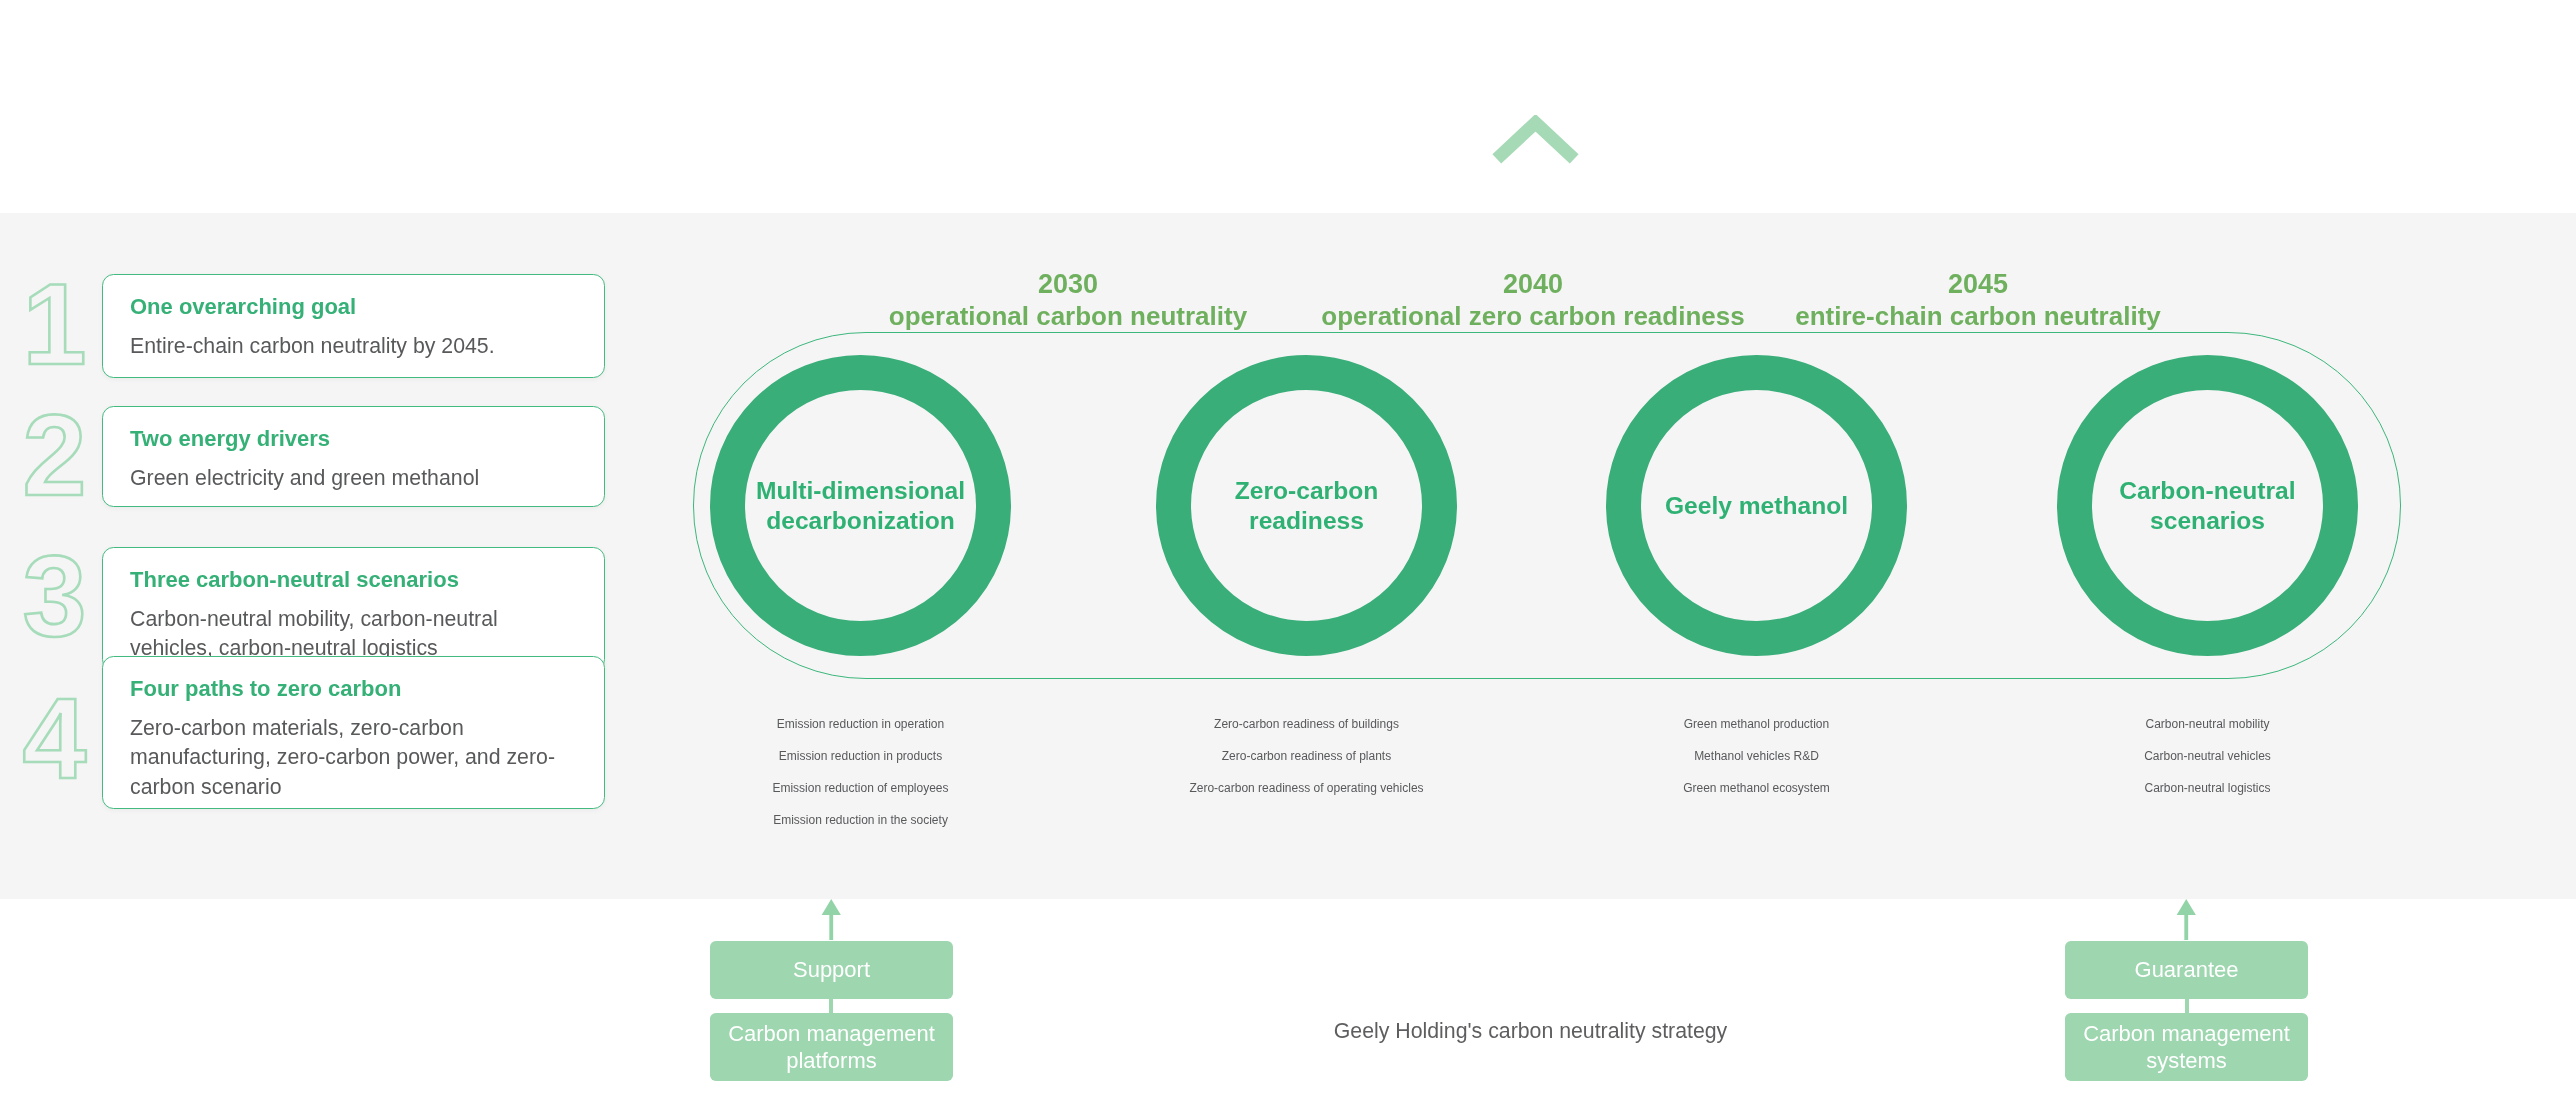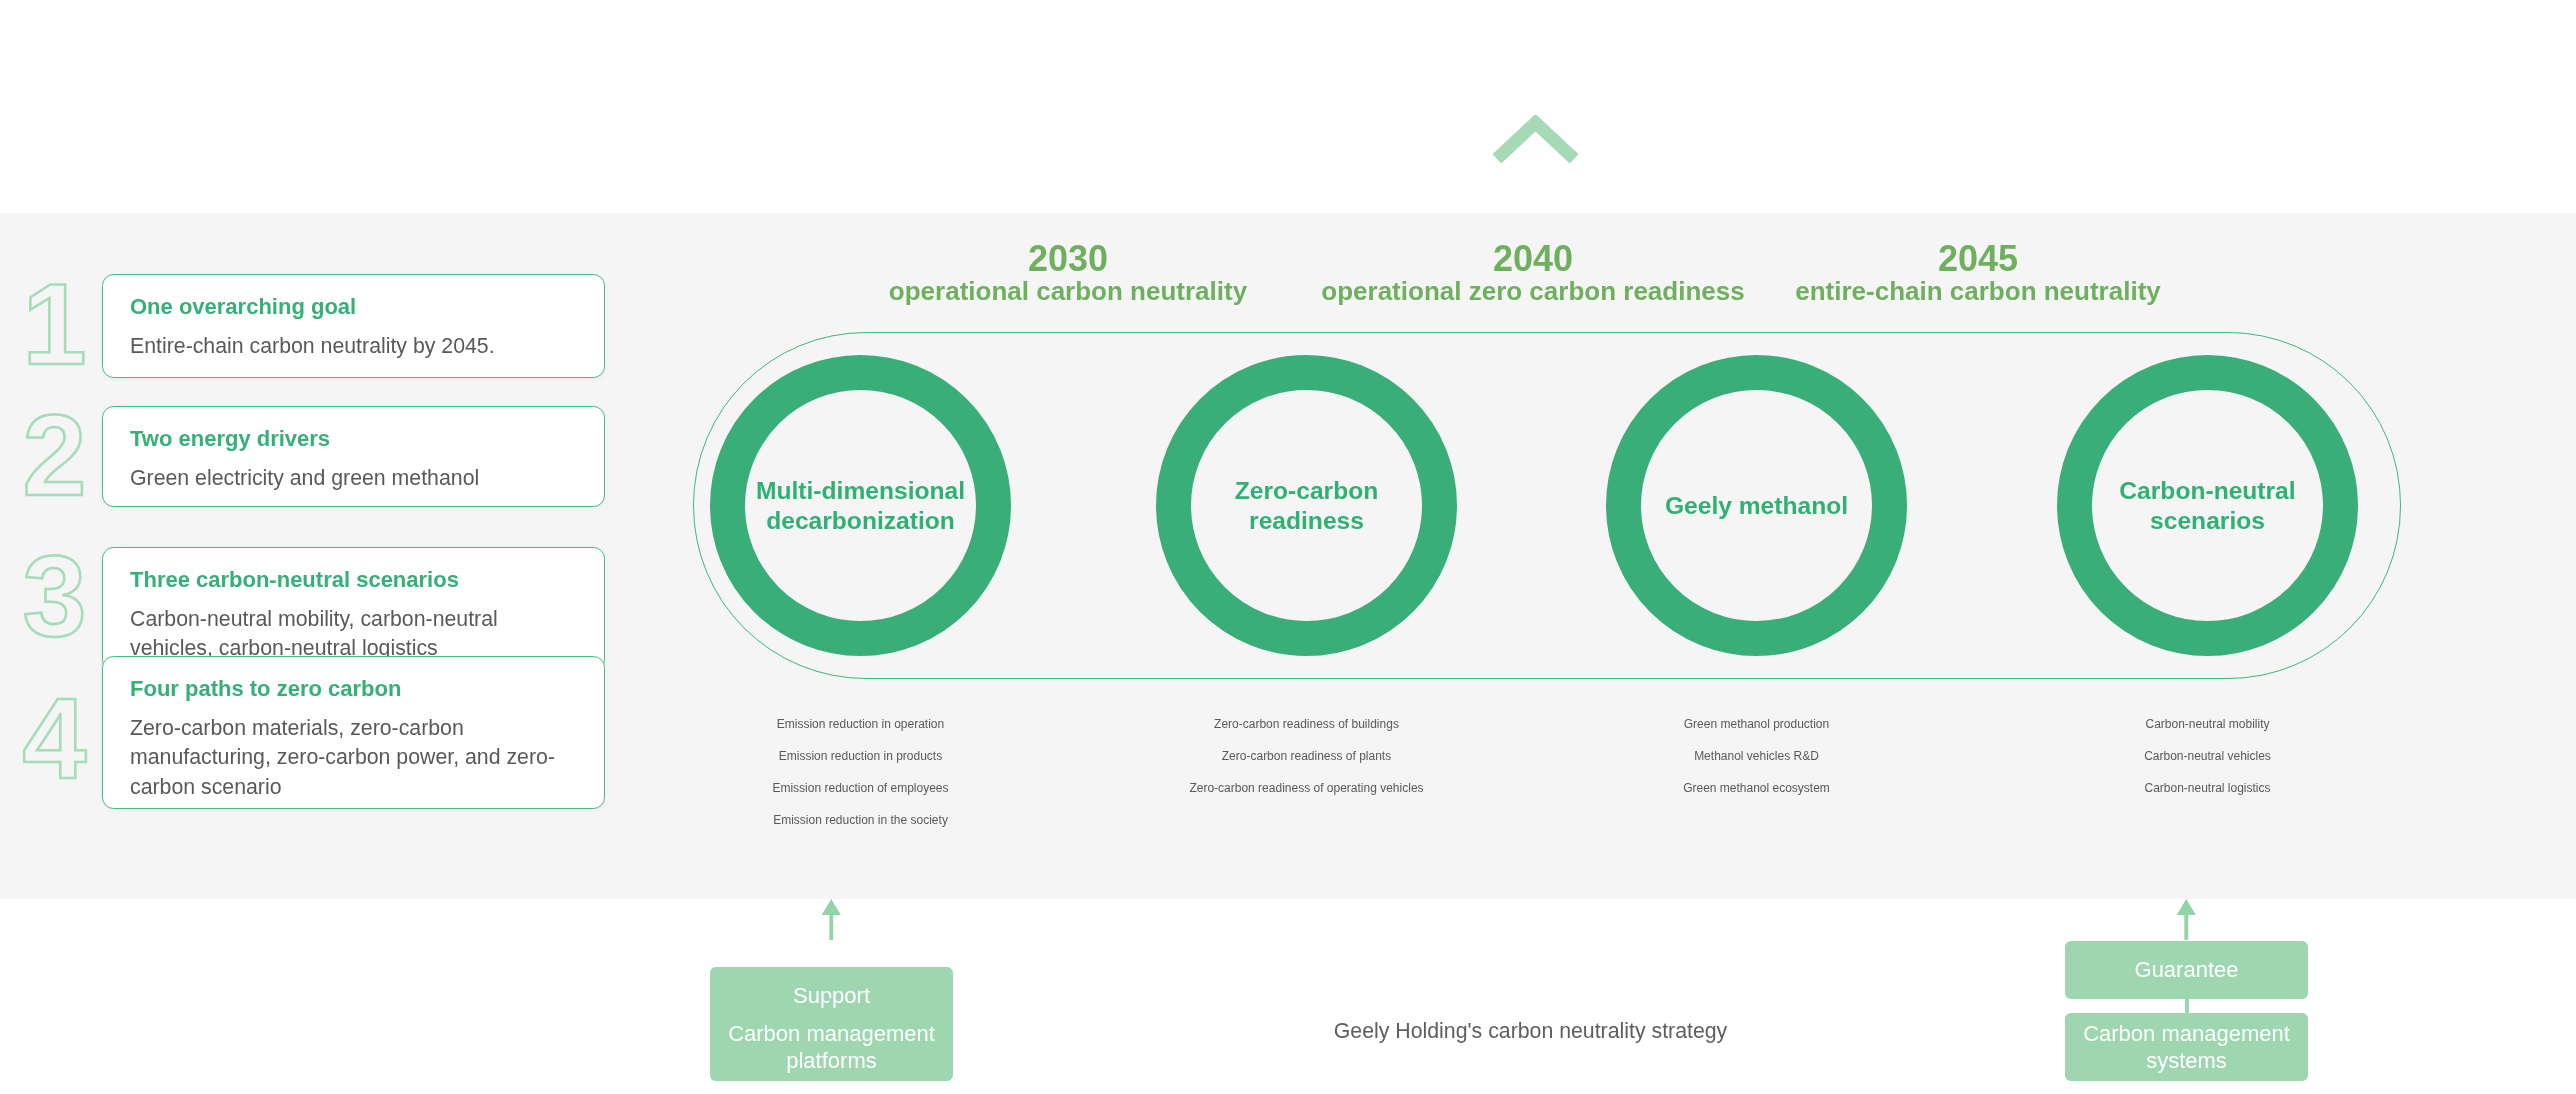--- a/index.html
+++ b/index.html
@@ -25,21 +25,21 @@
   .goal-title{font-size:22px;font-weight:700;color:#35b076;margin:0 0 11.6px 0;}
   .goal-body{font-size:21.3px;color:#58595b;line-height:1.38;margin:0;}
   .goal-number{
     position:absolute;left:15.5px;width:78px;text-align:center;
     font-size:115px;line-height:1;font-weight:700;color:transparent;
     -webkit-text-stroke:2.6px #a6dcba;
   }
 
   
   .milestone{position:absolute;top:242px;width:518px;text-align:center;color:#6fb05e;font-weight:700;}
-  .milestone-year{font-size:36px;line-height:34px;}
+  .milestone-year{font-size:27px;line-height:34px;margin-top:25px;}
   .milestone-label{font-size:26px;line-height:30px;}
 
   
   .stadium{
     position:absolute;left:693px;top:332px;width:1708px;height:347px;box-sizing:border-box;
     border:1.9px solid #3cb77b;border-radius:173px;background:transparent;
   }
   .pillar-circle{
     position:absolute;top:355px;width:301px;height:301px;box-sizing:border-box;
     border:35px solid #39ae78;border-radius:50%;background:#f5f5f6;
@@ -158,21 +158,21 @@
     <div>Carbon-neutral vehicles</div>
     <div>Carbon-neutral logistics</div>
   </div>
 
   <div class="flow-arrow" style="left:817px;">
     <svg width="28.5" height="41" viewBox="0 0 44 64">
       <path d="M22 64 L22 20" stroke="#93d3a8" stroke-width="6" fill="none"></path>
       <path d="M22 0 L37 25 L7 25 Z" fill="#93d3a8"></path>
     </svg>
   </div>
-  <div class="flow-box top-box" style="left:710px;margin-top:26px;">Support</div>
+  <div class="flow-box top-box" style="left:710px;">Support</div>
   <div class="flow-connector" style="left:829px;"></div>
   <div class="flow-box base-box" style="left:710px;">Carbon management platforms</div>
 
   <div class="flow-arrow" style="left:2172px;">
     <svg width="28.5" height="41" viewBox="0 0 44 64">
       <path d="M22 64 L22 20" stroke="#93d3a8" stroke-width="6" fill="none"></path>
       <path d="M22 0 L37 25 L7 25 Z" fill="#93d3a8"></path>
     </svg>
   </div>
   <div class="flow-box top-box" style="left:2065px;">Guarantee</div>

